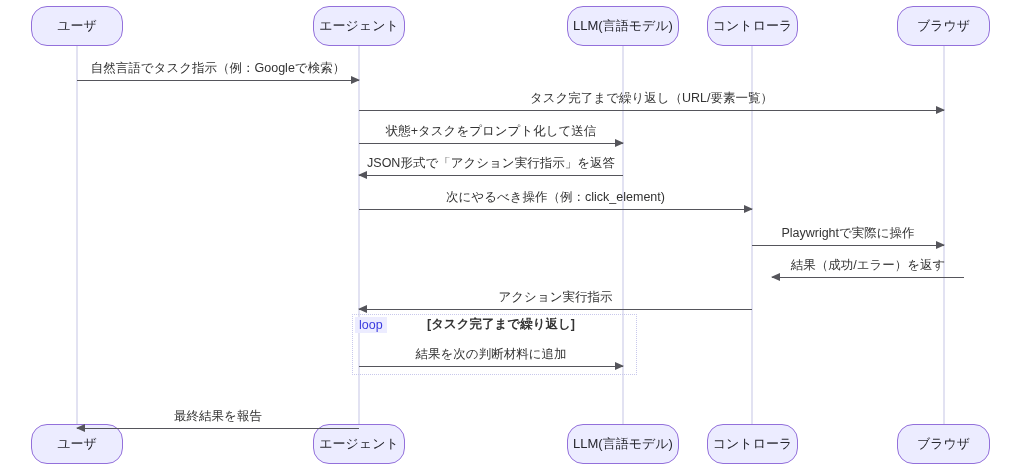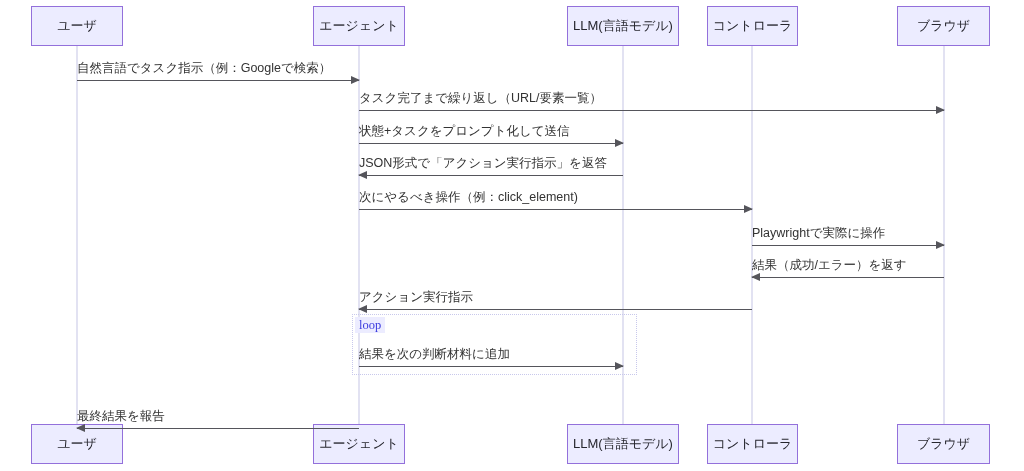--- a/index.html
+++ b/index.html
@@ -19,21 +19,21 @@
     top:46px;
     height:378px;
   }
 
   
   .actor-box{
     position:absolute;
     height:40px;
     background:#ececff;
     border:1px solid #9370db;
-    border-radius:0;
+    border-radius:16px;
     box-sizing:border-box;
     display:flex;
     align-items:center;
     justify-content:center;
     color:#26262e;
     font-size:13px;
     white-space:nowrap;
   }
   .actor-box.top{top:6px;}
   .actor-box.bottom{top:424px;}
@@ -52,32 +52,32 @@
     width:0;height:0;
     border-top:4.5px solid transparent;
     border-bottom:4.5px solid transparent;
   }
   .msg.right .head{right:-1px;border-left:9px solid #55555b;}
   .msg.left  .head{left:-1px; border-right:9px solid #55555b;}
   .msg .label{
     position:absolute;
     left:0;right:0;
     top:-20px;
+    text-align:center;
     font-size:12.5px;
     color:#333333;
     white-space:nowrap;
   }
 
   
   .frag{
     position:absolute;
     border:1px dotted #c8c8ec;
     box-sizing:border-box;
     background:transparent;
-    font-family:Liberation Serif, serif;
   }
   .frag-tag{
     position:absolute;
     left:2px;top:2px;
     padding:0 4px;
     font-size:12.5px;
     color:#3b3bdf;
     background:#ececff;
     line-height:16px;
     white-space:nowrap;
@@ -99,20 +99,21 @@
 
   <div class="lifeline" style="left:76px;"></div>
   <div class="lifeline" style="left:358px;"></div>
   <div class="lifeline" style="left:622px;"></div>
   <div class="lifeline" style="left:751px;"></div>
   <div class="lifeline" style="left:943px;"></div>
 
   <div class="frag" style="left:352px;top:314px;width:285px;height:61px;">
     <span class="frag-tag">loop</span>
   </div>
+  <span class="frag-cond" style="left:427px;top:316px;">[タスク完了まで繰り返し]</span>
 
   <div class="actor-box top" style="left:31px;width:92px;">
     <span>ユーザ</span>
   </div>
   <div class="actor-box top" style="left:313px;width:92px;">
     <span>エージェント</span>
   </div>
   <div class="actor-box top" style="left:567px;width:112px;">
     <span>LLM(言語モデル)</span>
   </div>
@@ -163,21 +164,21 @@
       <div class="msg right" style="left: 359px; width: 393px; top: 209px;">
         <div class="line"></div>
         <div class="head"></div>
         <div class="label">次にやるべき操作（例：click_element)</div>
       </div>
       <div class="msg right" style="left: 752px; width: 192px; top: 245px;">
         <div class="line"></div>
         <div class="head"></div>
         <div class="label">Playwrightで実際に操作</div>
       </div>
-      <div class="msg left" style="left: 752px; width: 192px; top: 277px;">
+      <div class="msg left" style="left: 772px; width: 192px; top: 277px;">
         <div class="line"></div>
         <div class="head"></div>
         <div class="label">結果（成功/エラー）を返す</div>
       </div>
       <div class="msg left" style="left: 359px; width: 393px; top: 309px;">
         <div class="line"></div>
         <div class="head"></div>
         <div class="label">アクション実行指示</div>
       </div>
       <div class="msg right" style="left: 359px; width: 264px; top: 366px;">

